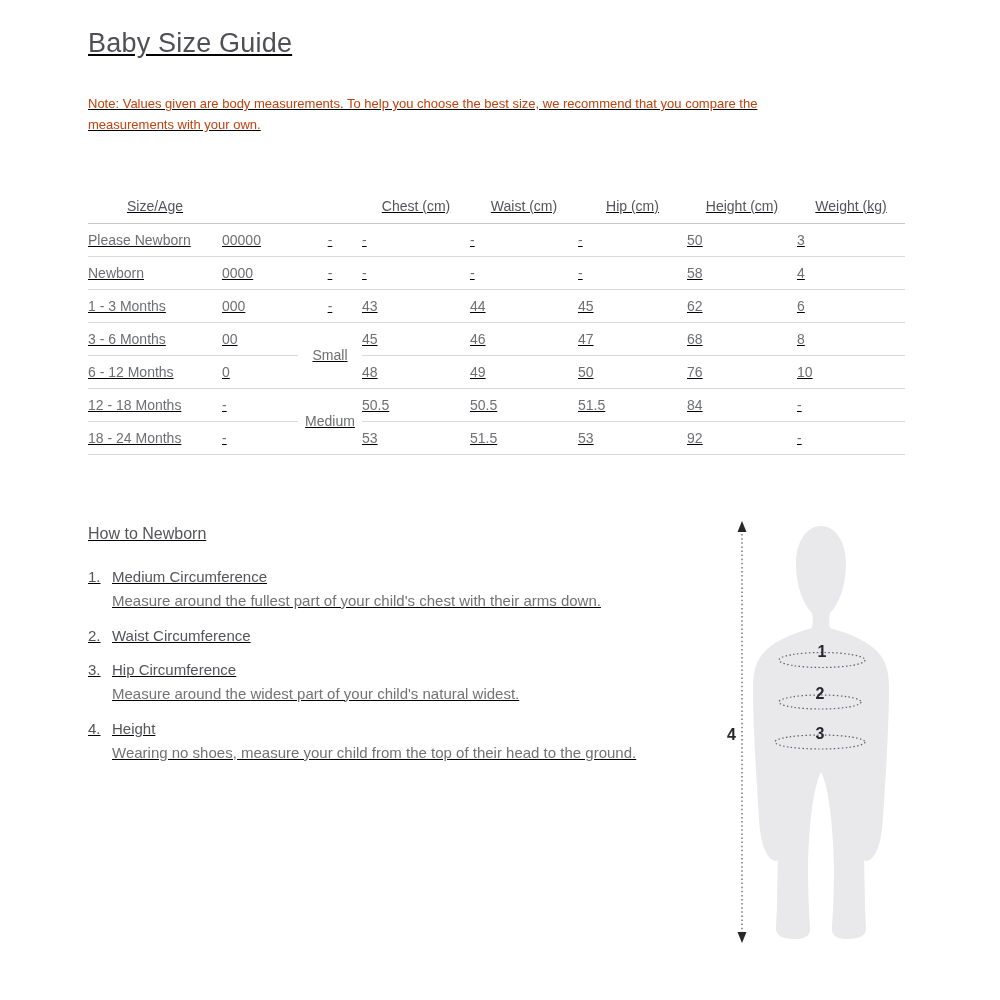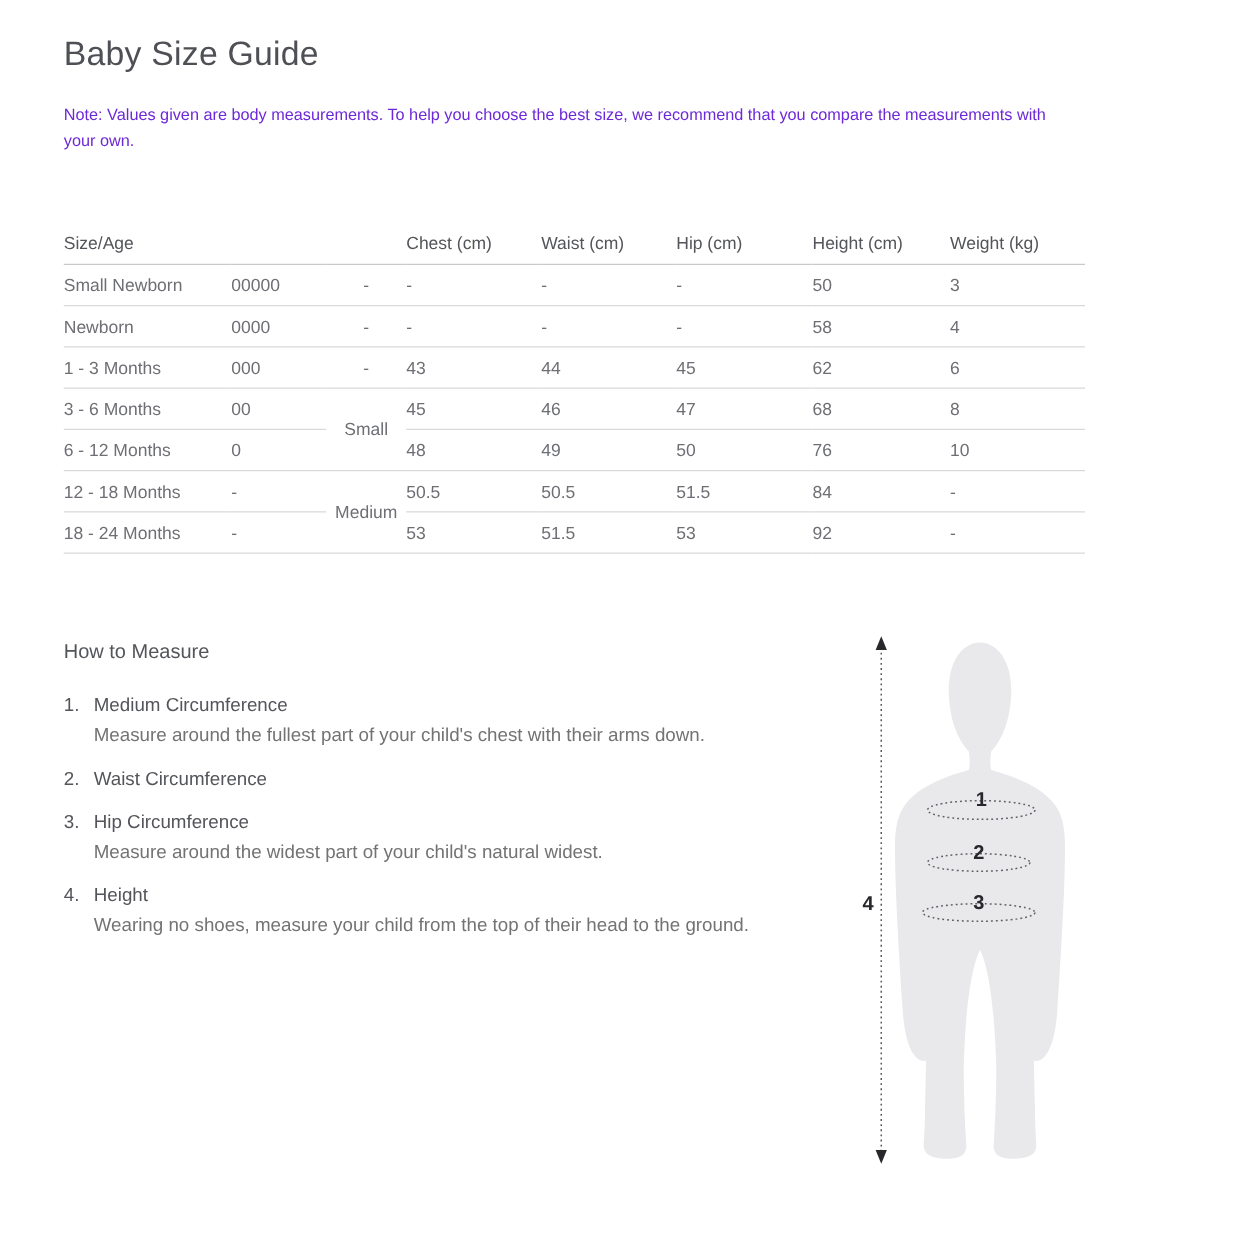--- a/index.html
+++ b/index.html
@@ -1,30 +1,30 @@
 <!DOCTYPE html>
 <html><head>
 <meta charset="utf-8">
 <style>
   * { margin: 0; padding: 0; box-sizing: border-box; }
   html, body { width: 1000px; height: 1000px; background: #ffffff;
     font-family: "Liberation Sans", sans-serif; overflow: hidden; }
-  .content { padding-left: 51px; width: 844px; }
+  .content { padding-left: 88px; width: 844px; text-decoration: underline; }
 
   h1.page-title { margin-top: 28px; font-size: 27px; font-weight: 400;
     color: #4f5055; letter-spacing: 0.2px; line-height: 31px; }
 
   p.intro { margin-top: 23px; font-size: 17px; color: #54555a; line-height: 24px; }
 
-  p.note { margin-top: 22px; font-size: 13px; color: #6d28d9;
+  p.note { margin-top: 34px; font-size: 13px; color: #c2410c;
     line-height: 21px; max-width: 812px; }
 
   table.size-table { margin-top: 58px; border-collapse: collapse; width: 817px;
     table-layout: fixed; font-size: 14px; color: #6e6f74; }
-  table.size-table th { font-weight: 400; color: #54555a; text-align: left;
+  table.size-table th { font-weight: 400; color: #54555a; text-align: center;
     height: 30px; vertical-align: bottom; padding: 0 0 9px 0;
     border-bottom: 1px solid #c9c9cc; }
   table.size-table td { height: 33px; padding: 0; vertical-align: middle;
     border-bottom: 1px solid #d9d9db; }
   table.size-table td.center { text-align: center; }
 
   .measure-section { position: relative; margin-top: 69px; height: 440px; }
   h2.measure-heading { font-size: 16px; font-weight: 400; color: #54555a;
     line-height: 19px; }
   ol.steps { margin-top: 24px; list-style: none; width: 620px; }
@@ -64,21 +64,21 @@
           <th></th>
           <th>Chest (cm)</th>
           <th>Waist (cm)</th>
           <th>Hip (cm)</th>
           <th>Height (cm)</th>
           <th>Weight (kg)</th>
         </tr>
       </thead>
     <tbody>
         <tr>
-          <td>Small Newborn</td>
+          <td>Please Newborn</td>
           <td>00000</td>
           <td class="center">-</td>
           <td>-</td>
           <td>-</td>
           <td>-</td>
           <td>50</td>
           <td>3</td>
         </tr>
         <tr>
           <td>Newborn</td>
@@ -135,21 +135,21 @@
           <td>53</td>
           <td>51.5</td>
           <td>53</td>
           <td>92</td>
           <td>-</td>
         </tr>
       </tbody>
   </table>
 
   <div class="measure-section">
-    <h2 class="measure-heading">How to Measure</h2>
+    <h2 class="measure-heading">How to Newborn</h2>
 
     <ol class="steps">
       <li>
         <div class="step-title-row">
           <span class="step-num">1.</span>
           <span class="step-title">Medium Circumference</span>
         </div>
         <div class="step-desc">Measure around the fullest part of your child's chest with their arms down.</div>
       </li>
       <li>

